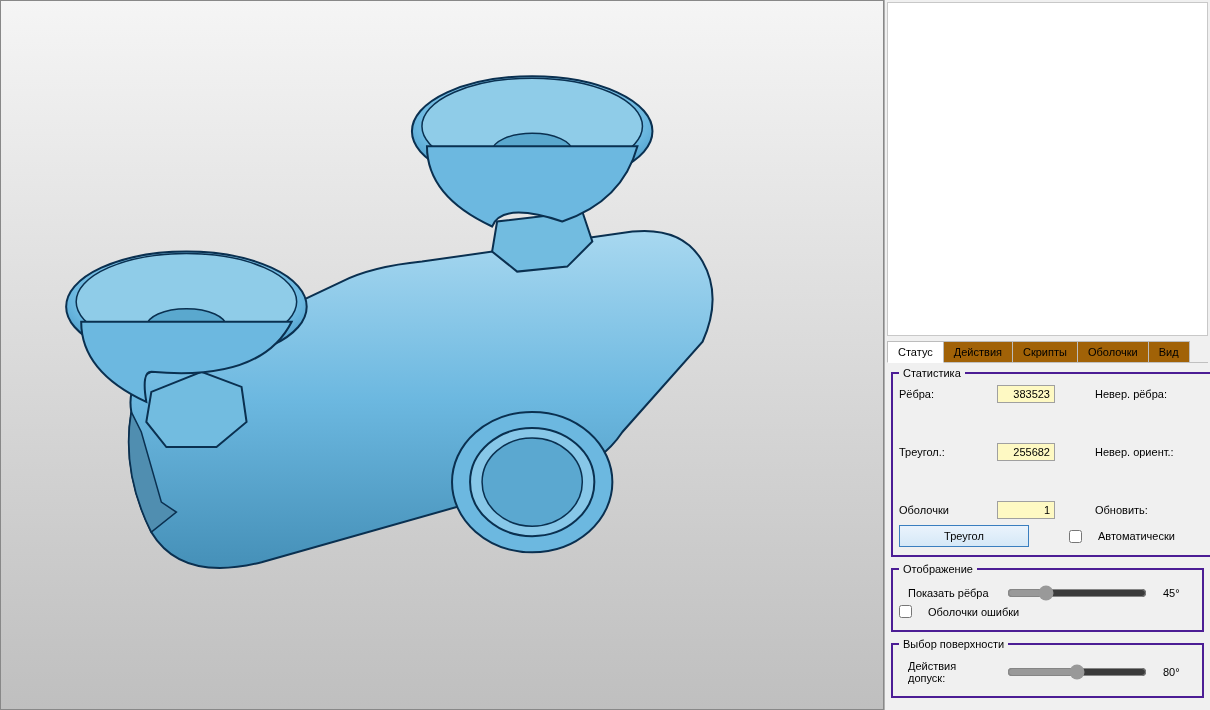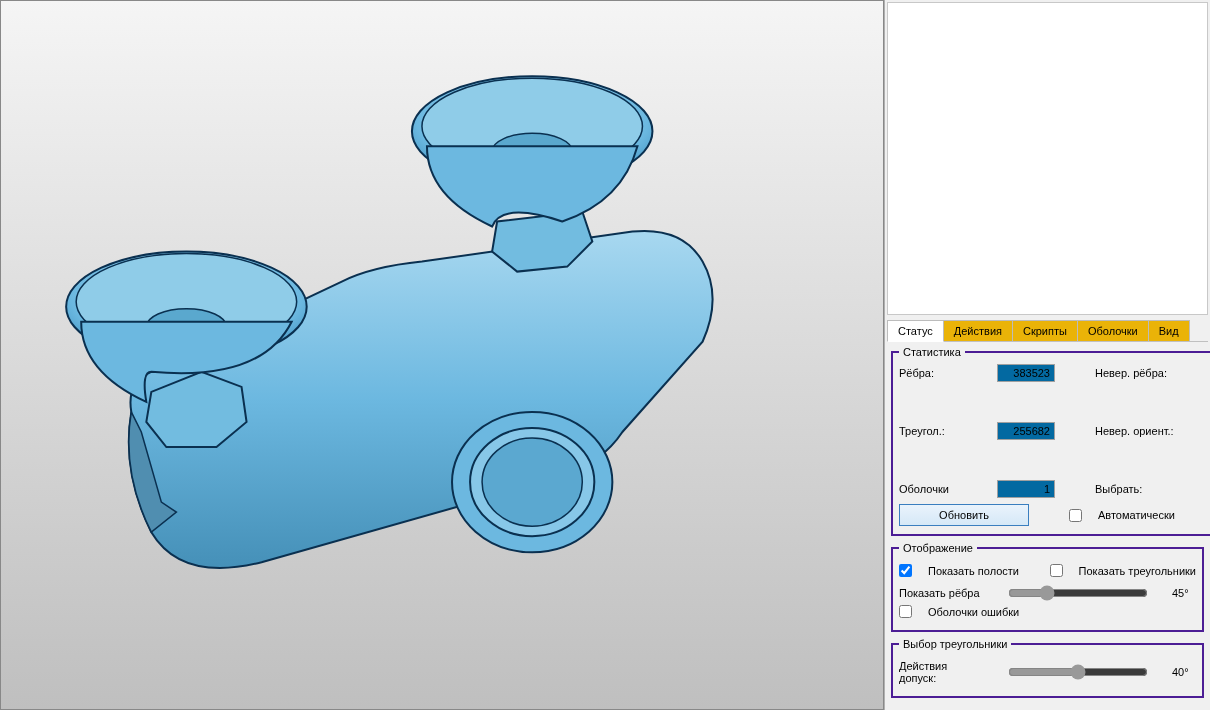--- a/index.html
+++ b/index.html
@@ -15,47 +15,47 @@
 .right-pane { width: 326px; display: flex; flex-direction: column; background: #f0f0f0; border-left: 1px solid #b0b0b0; }
 .top-blank {
   height: 390px;
   background: #fff;
   border: 1px solid #c8c8c8;
   margin: 2px 2px 0 2px;
 }
 .tabs { display: flex; border-bottom: 1px solid #c0c0c0; margin: 4px 2px 0 2px; align-items: flex-end; }
 .tab {
   padding: 4px 10px;
-  background: #eab308;
+  background: #a16207;
   border: 1px solid #bcbcbc;
   border-bottom: none;
   margin-right: -1px;
   font-size: 11px;
   cursor: pointer;
   position: relative;
 }
 .tab.active { background: #fff; top: 1px; border-bottom: 1px solid #fff; }
 .panel-body { padding: 4px 6px 6px 6px; }
 fieldset { border: 2px solid #4c1d95; padding: 6px 6px 8px 6px; margin-bottom: 6px; position: relative; }
 legend { font-size: 11px; padding: 0 4px; background: #f0f0f0; }
 .stats-grid { display: grid; grid-template-columns: 58px 58px 88px 58px; row-gap: 4px; column-gap: 6px; align-items: center; gap: 40px; }
-.stats-grid input { height: 18px; border: 1px solid #a0a0a0; background: #0369a1; text-align: right; padding: 0 4px; font-size: 11px; }
+.stats-grid input { height: 18px; border: 1px solid #a0a0a0; background: #fef9c3; text-align: right; padding: 0 4px; font-size: 11px; }
 .btn {
   height: 22px;
   border: 1px solid #3a7ebf;
   background: linear-gradient(to bottom, #eaf3fc, #d5e8f7);
   cursor: pointer;
   font-size: 11px;
 }
 .update-row { display: flex; align-items: center; margin-top: 6px; gap: 40px; }
 .update-row .btn { width: 130px; }
 .checkbox-row { display: flex; align-items: center; margin: 4px 0; gap: 16px; }
 .checkbox-row input[type=checkbox] { width: 13px; height: 13px; }
 .disp-grid { display: flex; justify-content: space-between; align-items: center; }
-.slider-row { display: flex; align-items: center; gap: 24px; margin: 4px 0; }
+.slider-row { display: flex; align-items: center; gap: 16px; margin: 4px 9px; }
 .slider { width: 140px; }
 .slider-val { width: 24px; text-align: left; }
 input[type=range] { accent-color: #999; }
 label { cursor: pointer; }
 </style>
 </head>
 <body>
 
 <div class="app">
   <div class="viewport">
@@ -118,59 +118,49 @@
           <span>Невер. рёбра:</span>
           <input type="text" readonly="" value="0" style="">
 
           <span>Треугол.:</span>
           <input type="text" readonly="" value="255682" style="">
           <span>Невер. ориент.:</span>
           <input type="text" readonly="" value="0" style="">
 
           <span>Оболочки</span>
           <input type="text" readonly="" value="1" style="">
-          <span>Выбрать:</span>
+          <span>Обновить:</span>
           <input type="text" readonly="" value="0" style="">
         </div>
         <div class="update-row">
-          <button class="btn">Обновить</button>
+          <button class="btn">Треугол</button>
           <label class="checkbox-row">
             <input type="checkbox" style="">
             <span>Автоматически</span>
           </label>
         </div>
       </fieldset>
 
       <fieldset>
         <legend>Отображение</legend>
-        <div class="disp-grid">
-          <label class="checkbox-row">
-            <input type="checkbox" checked="" style="">
-            <span>Показать полости</span>
-          </label>
-          <label class="checkbox-row">
-            <input type="checkbox" style="">
-            <span>Показать треугольники</span>
-          </label>
-        </div>
         <div class="slider-row">
           <span style="flex:1">Показать рёбра</span>
           <input class="slider" type="range" min="0" max="180" value="45" style="">
           <span class="slider-val">45°</span>
         </div>
         <label class="checkbox-row">
           <input type="checkbox" style="">
           <span>Оболочки ошибки</span>
         </label>
       </fieldset>
 
       <fieldset>
-        <legend>Выбор треугольники</legend>
+        <legend>Выбор поверхности</legend>
         <div class="slider-row">
           <span style="flex:1">Действия допуск:</span>
           <input class="slider" type="range" min="0" max="180" value="90" style="">
-          <span class="slider-val">40°</span>
+          <span class="slider-val">80°</span>
         </div>
       </fieldset>
 
     </div>
   </div>
 </div>
 
 </body></html>

